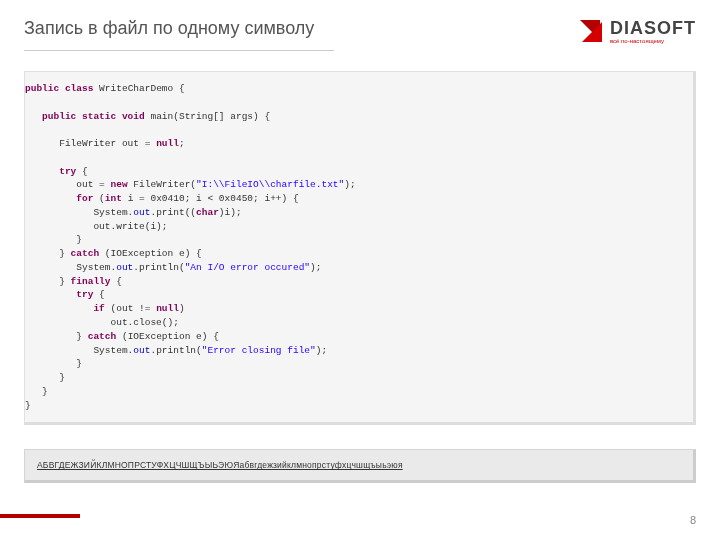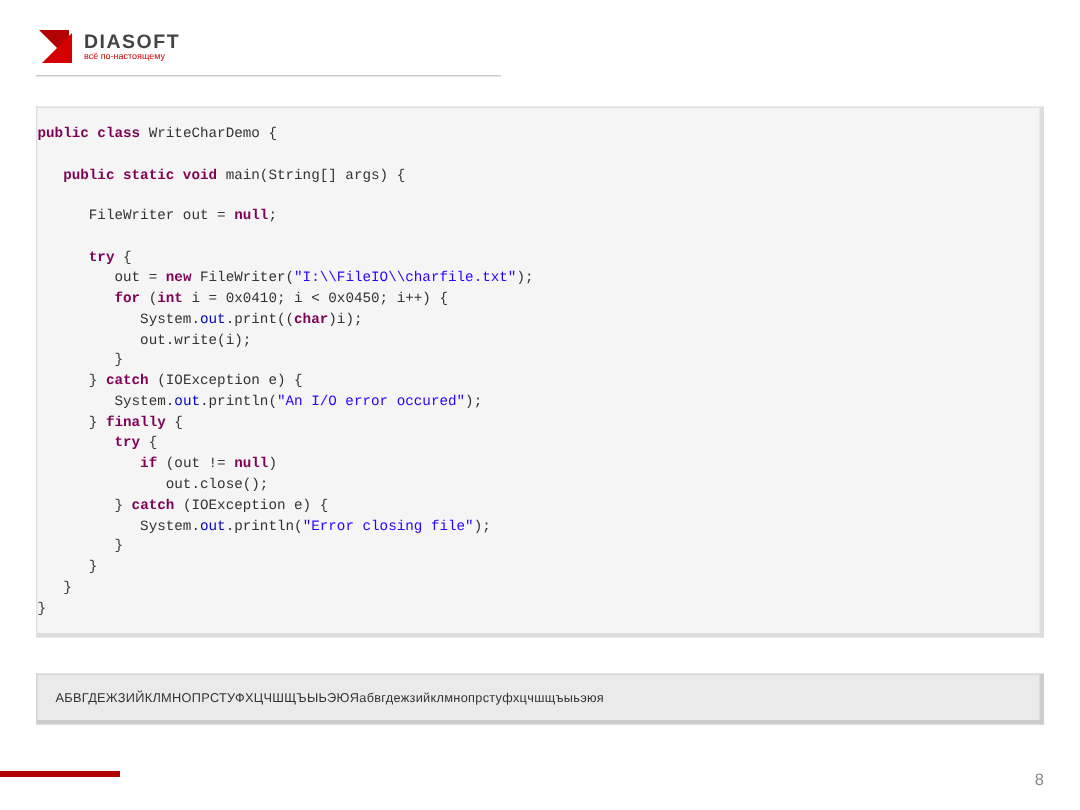--- a/index.html
+++ b/index.html
@@ -37,21 +37,21 @@
     width: 26px;
     height: 26px;
     position: relative;
   }
   .logo-text-block {
     display: flex;
     flex-direction: column;
     line-height: 1;
   }
   .logo-text {
-    font-size: 13px;
+    font-size: 18px;
     font-weight: bold;
     color: #444;
     letter-spacing: 1px;
   }
   .logo-tag {
     font-size: 6px;
     color: #c00;
     margin-top: 1px;
   }
   .code-block {
@@ -76,20 +76,21 @@
     margin: 24px 24px 0 24px;
     background: #eaeaea;
     border: 1px solid #d5d5d5;
     border-right: 3px solid #ccc;
     border-bottom: 3px solid #ccc;
     padding: 10px 12px;
     font-family: Arial, sans-serif;
     font-size: 8.5px;
     color: #333;
     letter-spacing: 0.2px;
+    text-decoration: underline;
   }
   .footer-line {
     position: absolute;
     bottom: 22px;
     left: 0;
     width: 80px;
     height: 4px;
     background: #b30000;
   }
   .page-num {
@@ -97,20 +98,23 @@
     bottom: 14px;
     right: 24px;
     font-size: 11px;
     color: #888;
   }
 </style>
 </head>
 <body>
 
 <div class="header">
+  <div>
+    <div class="title">Запись в файл по одному символу</div>
+  </div>
   <div class="logo">
     <div class="logo-mark">
       <svg width="26" height="26" viewBox="0 0 26 26">
         <path d="M2 2 L22 2 L22 22 Z" fill="#b30000"></path>
         <path d="M4 24 L24 24 L24 4 Z" fill="#d40000"></path>
       </svg>
     </div>
     <div class="logo-text-block">
       <div class="logo-text">DIASOFT</div>
       <div class="logo-tag">всё по-настоящему</div>

